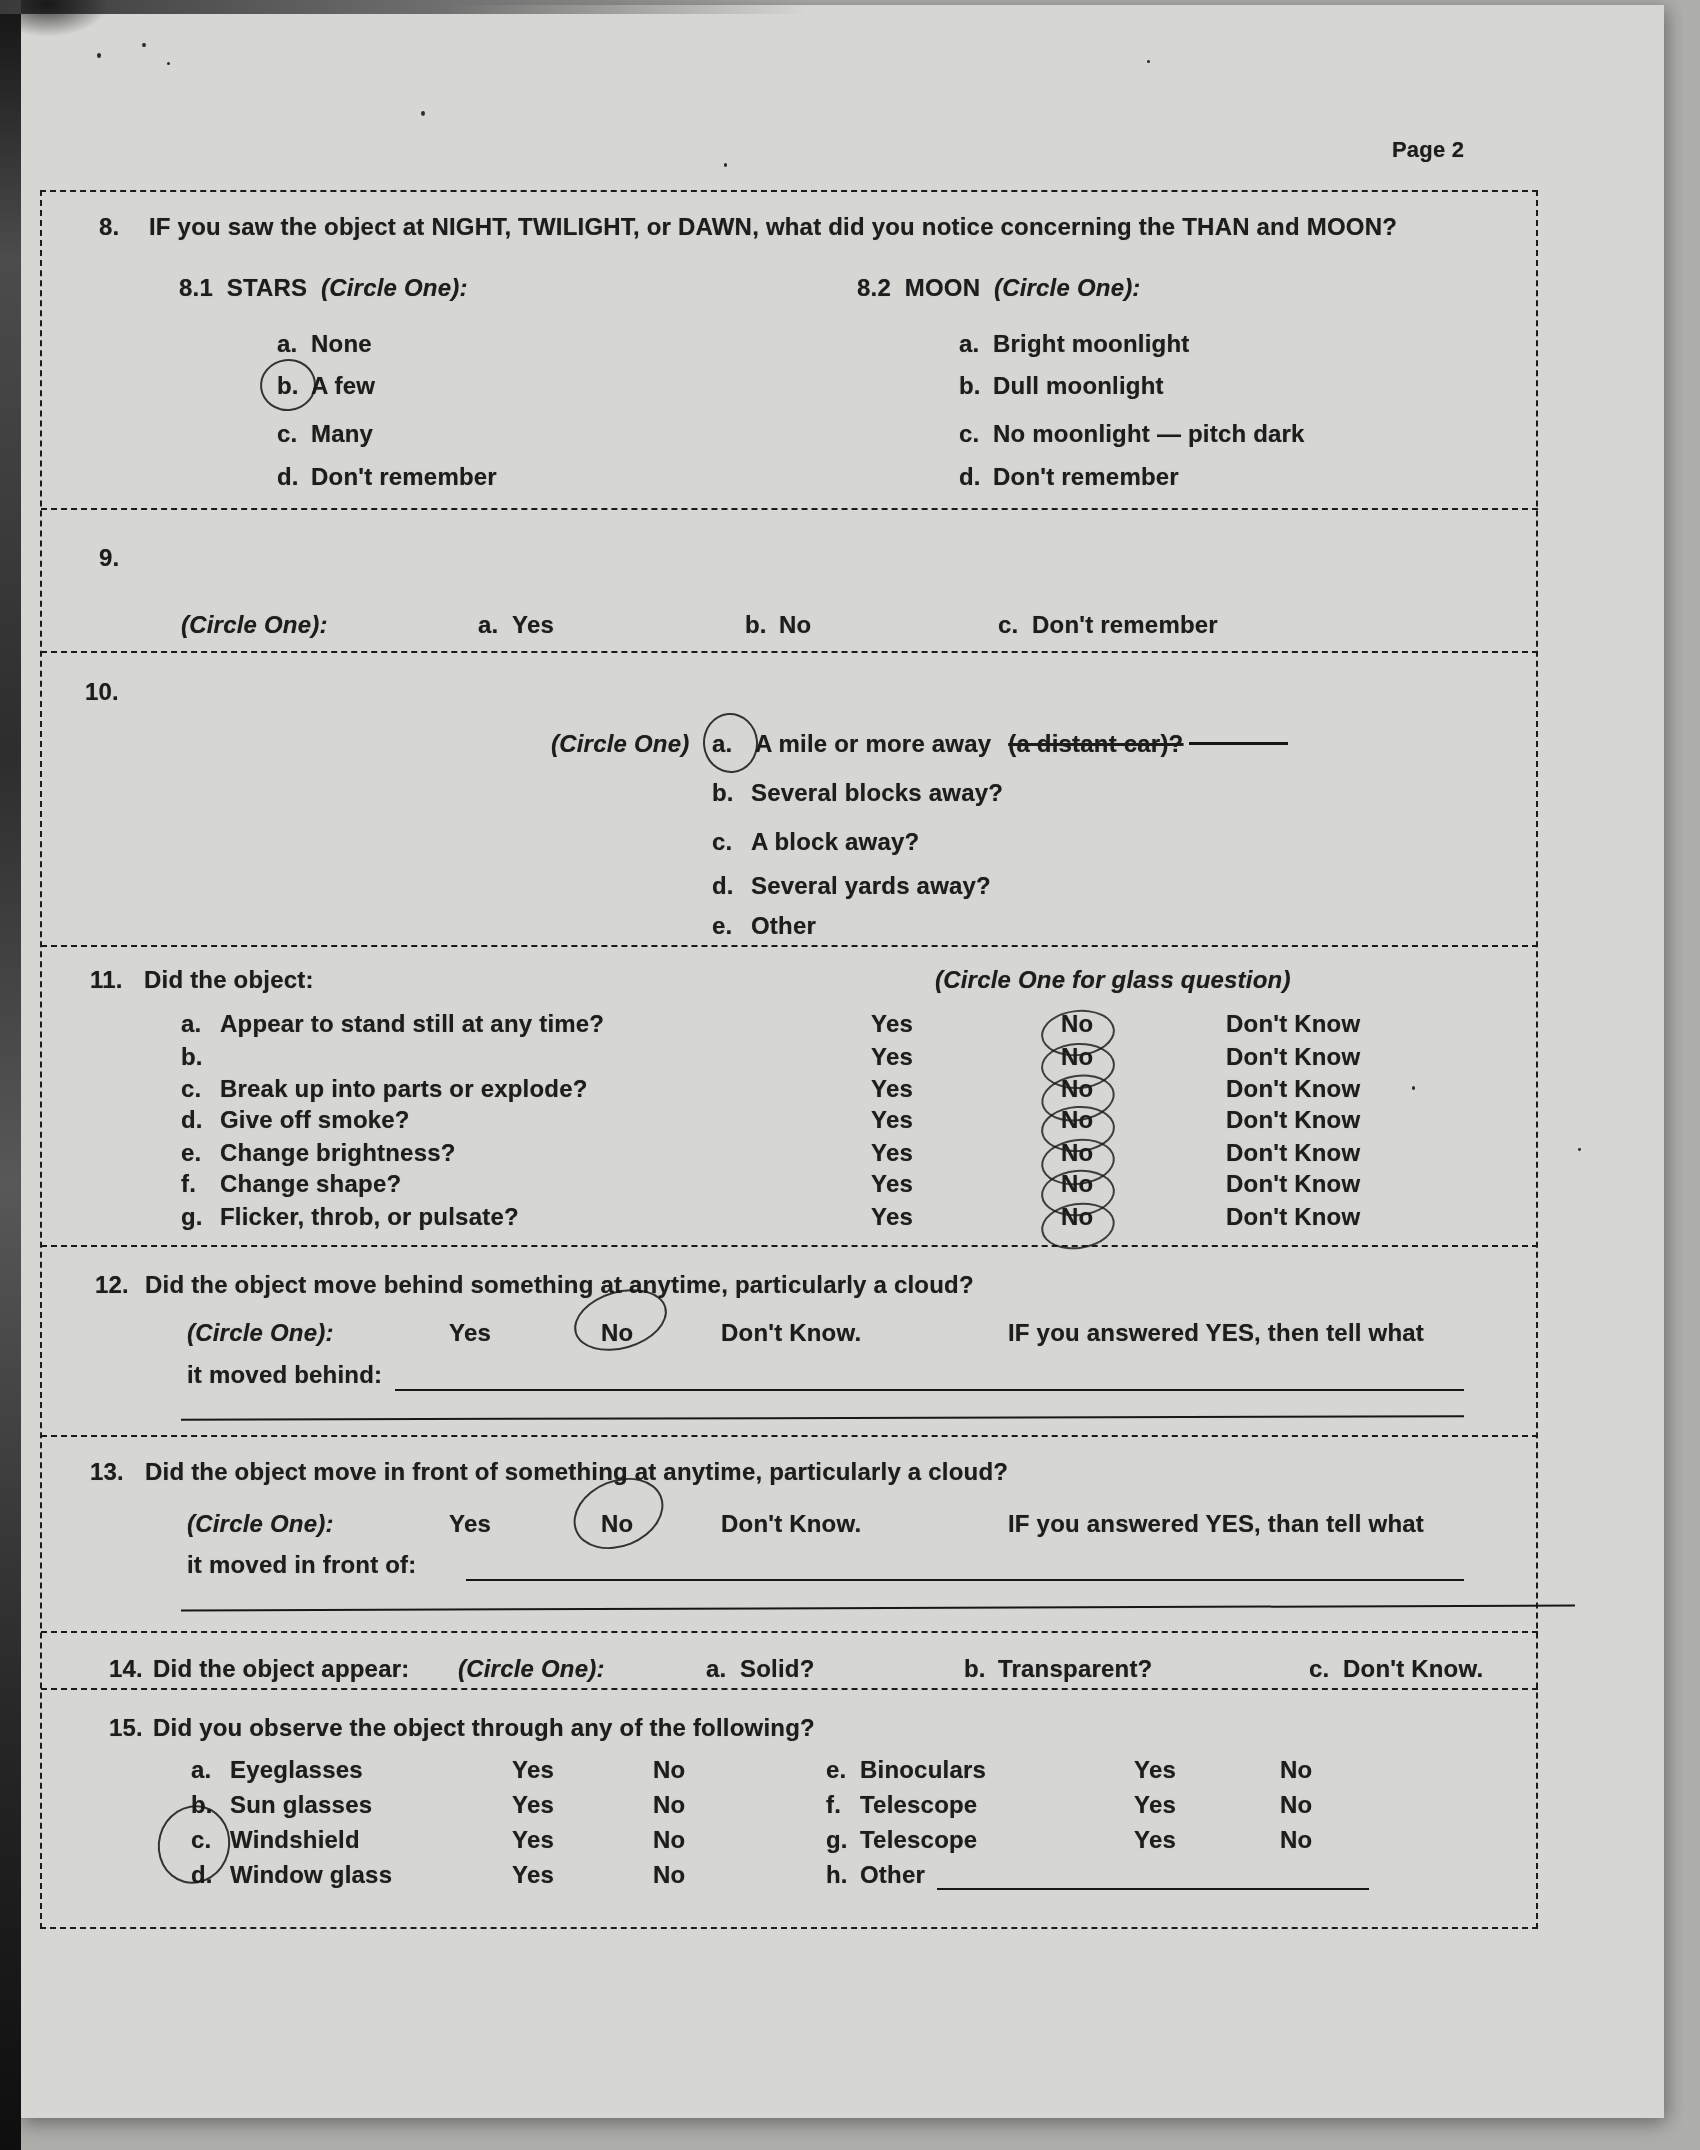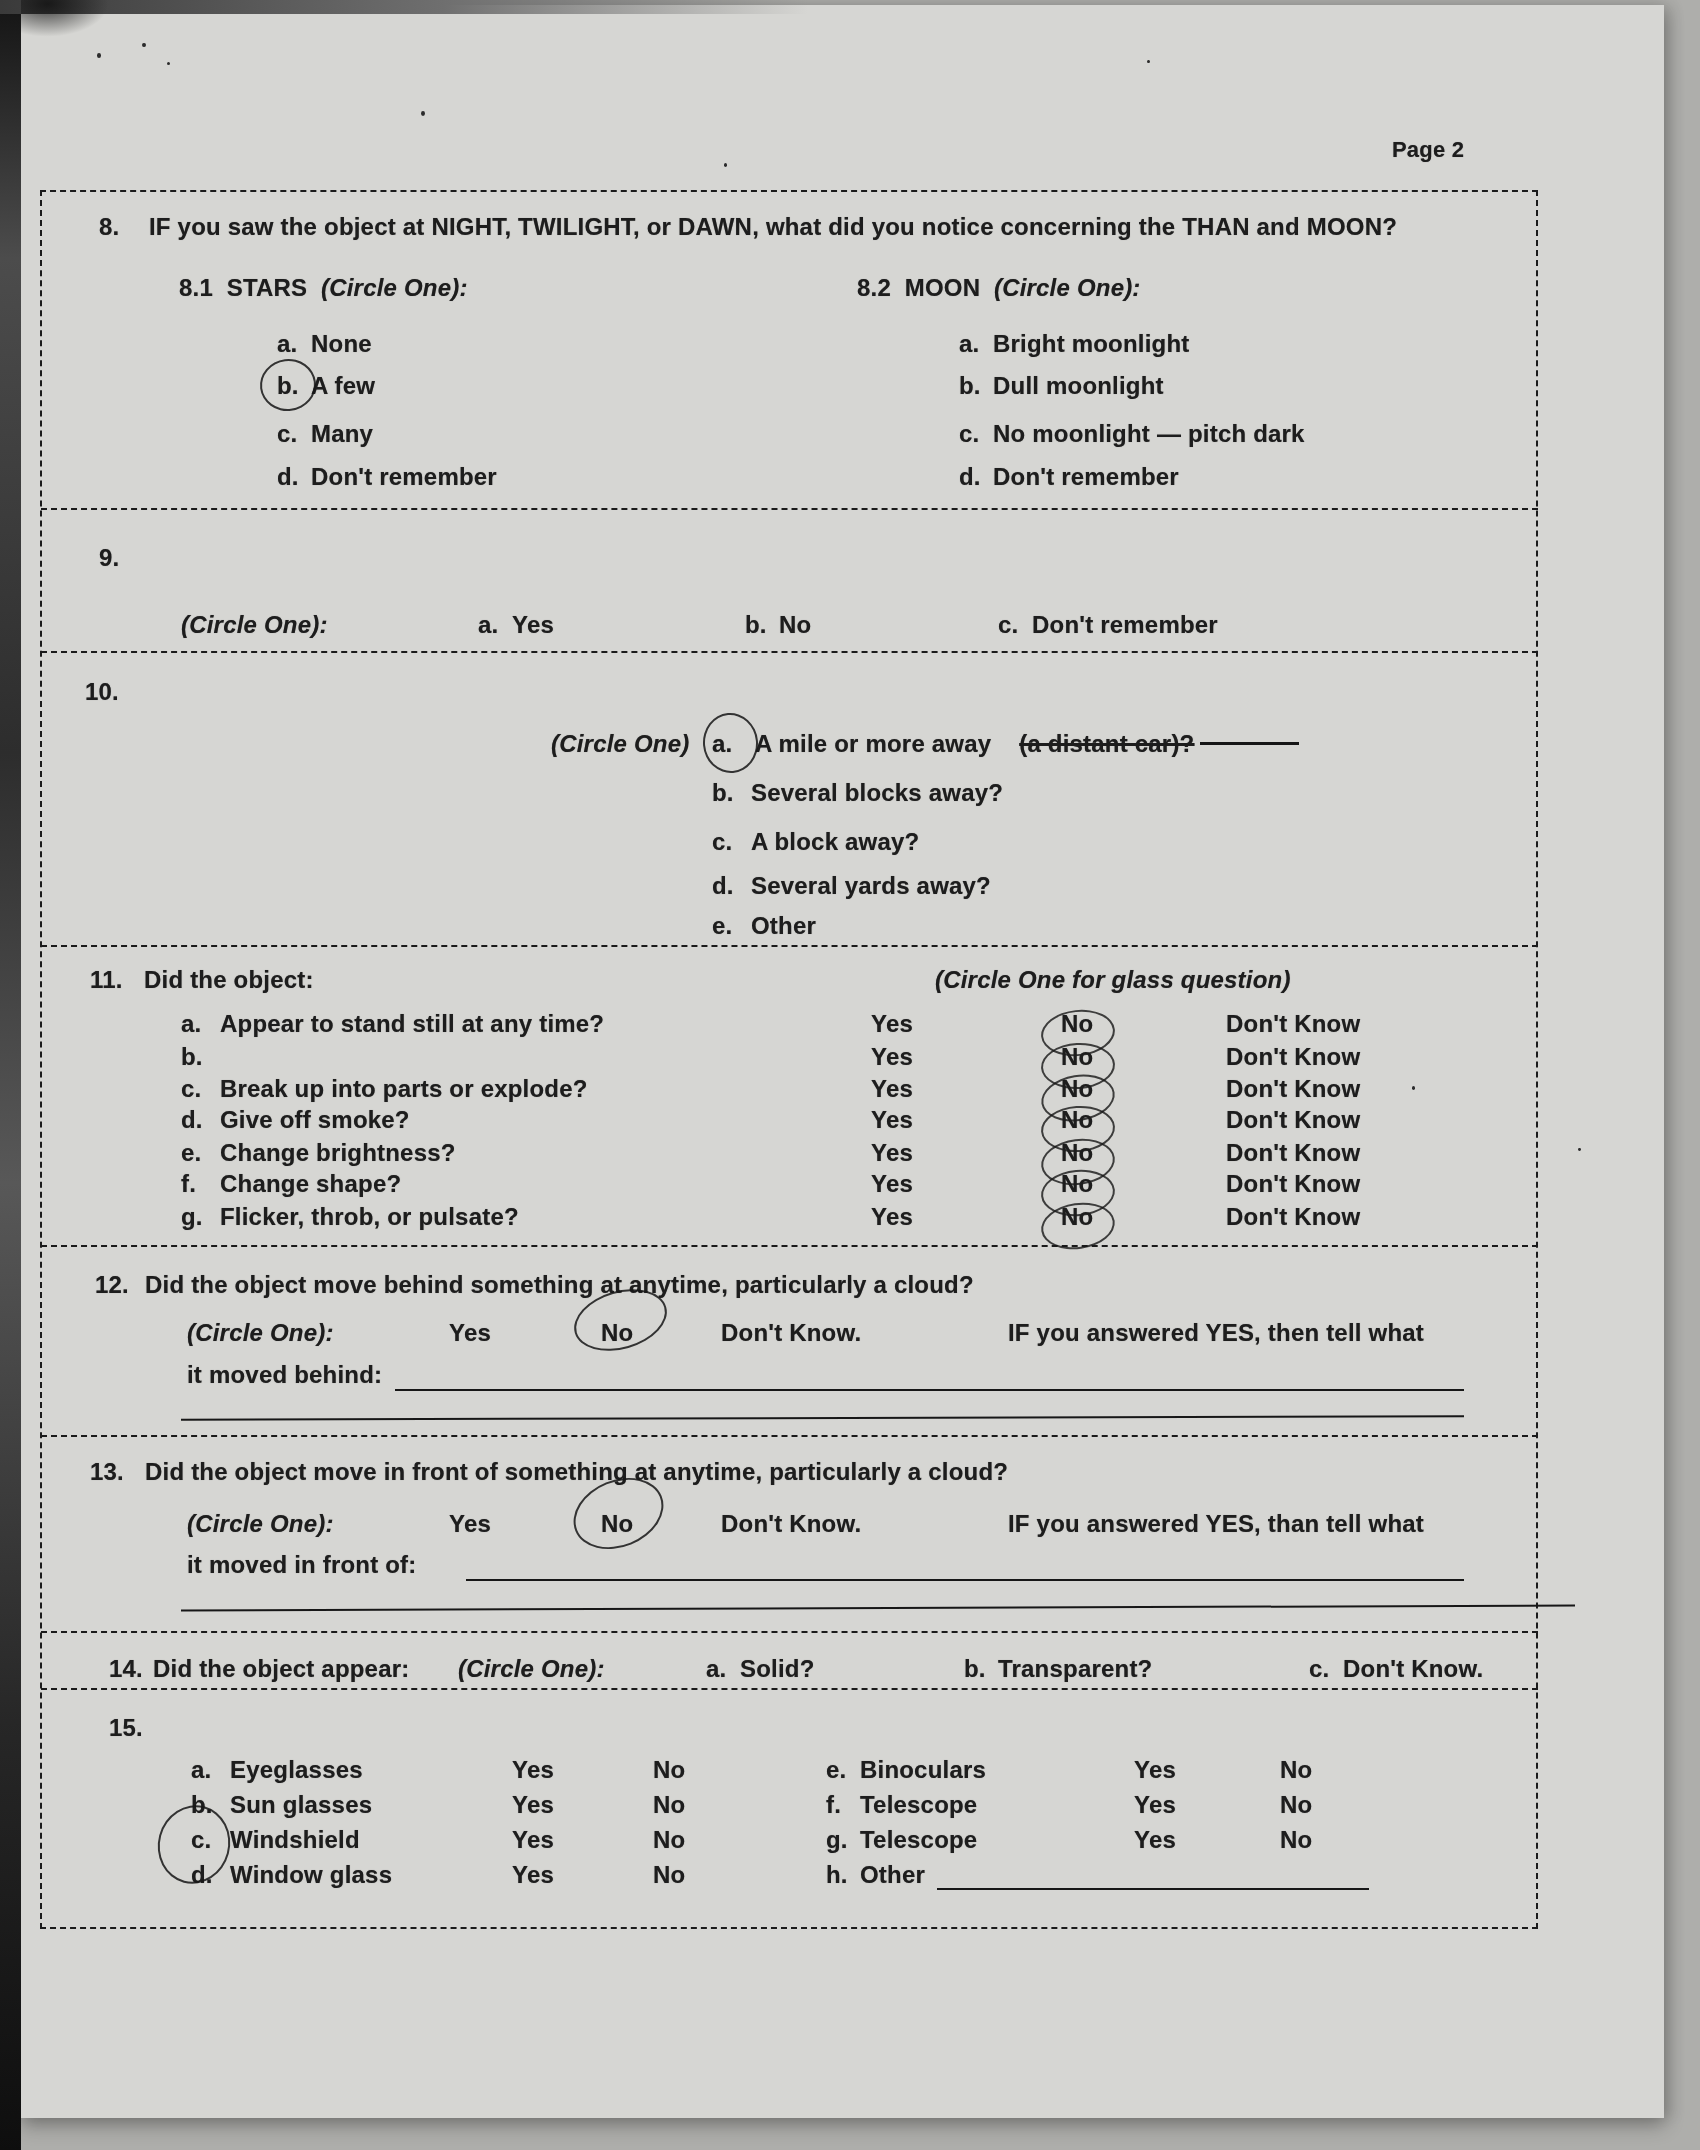--- a/index.html
+++ b/index.html
@@ -129,21 +129,21 @@
     <span class="l0">c.</span>
     <span class="lab74">Don't remember</span>
   </div>
 
   <div class="t" style="left:85px;top:678px">10.</div>
 
   <div class="t it" style="left:551px;top:730px">(Circle One)</div>
   <div class="t" style="left:712px;top:730px">a.</div>
   <div class="t" style="left:755px;top:730px">
     <span>A mile or more away</span>
-    <span class="struck" style="margin-left:21px">(a distant car)?</span><span class="tail"></span>
+    <span class="struck" style="margin-left:10px">(a distant car)?</span><span class="tail"></span>
   </div>
   <div class="mark" style="left:703px;top:713px;width:51px;height:56px;transform:rotate(-5deg)"></div>
 
   <div class="row" style="left:712px;top:779px">
     <span class="l0">b.</span>
     <span class="lab84">Several blocks away?</span>
   </div>
   <div class="row" style="left:712px;top:828px">
     <span class="l0">c.</span>
     <span class="lab84">A block away?</span>
@@ -253,20 +253,21 @@
   <div class="row" style="left:964px;top:1655px">
     <span class="l0">b.</span>
     <span class="lab74">Transparent?</span>
   </div>
   <div class="row" style="left:1309px;top:1655px">
     <span class="l0">c.</span>
     <span class="lab74">Don't Know.</span>
   </div>
 
   <div class="t" style="left:109px;top:1714px">15.</div>
+  <div class="t" style="left:153px;top:1714px">Did you observe the object through any of the following?</div>
 
   <div class="row" style="left:191px;top:1756px;width:1339px">
     <span class="l0">a.</span>
     <span class="lab84">Eyeglasses</span>
     <span class="fy">Yes</span>
     <span class="fn">No</span>
     <span class="rl">e.</span>
     <span class="rt">Binoculars</span>
     <span class="ry">Yes</span>
     <span class="rn">No</span>

